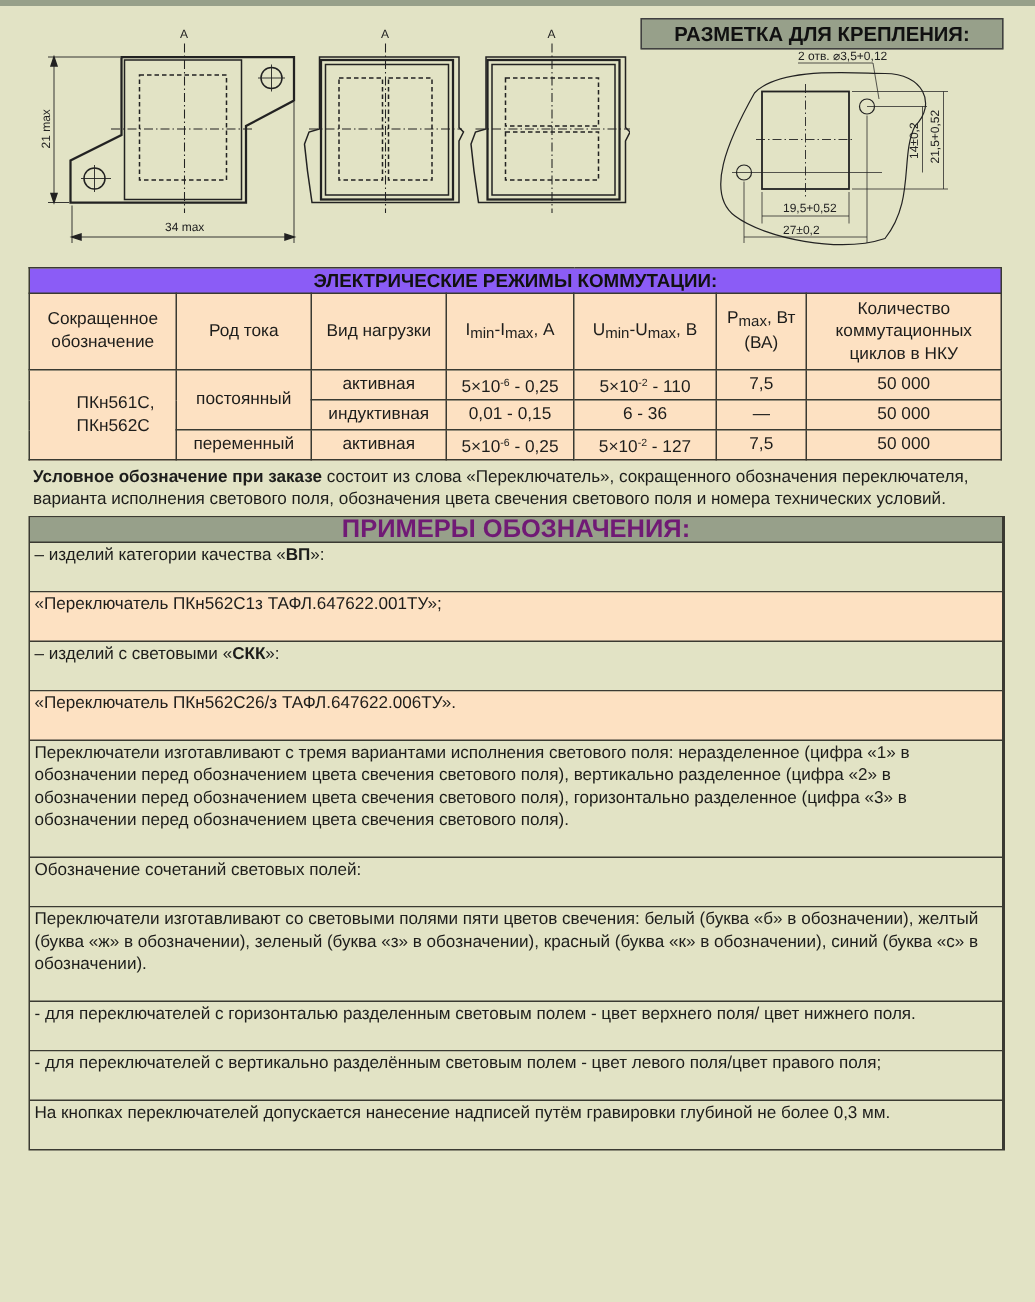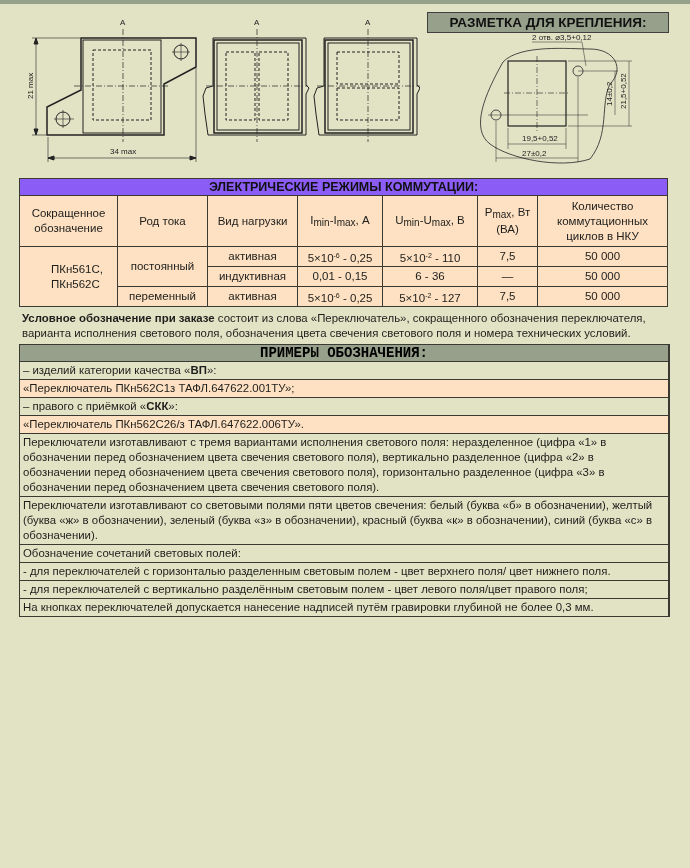--- a/index.html
+++ b/index.html
@@ -48,25 +48,25 @@
     font-size:11.4px; line-height:15px;
   }
   .order-note b { font-weight:bold; }
 
   
   .examples {
     position:absolute; left:19px; top:344px; width:648px;
     border:1px solid #3a3a32; border-right-width:2px;
   }
   .ex-title {
-    background:#97a08a; font-weight:bold; font-size:14px; height:16px;
-    text-align:center; line-height:16px; border-bottom:1px solid #3a3a32; color:#000000;font-family:Liberation Mono, monospace;
+    background:#97a08a; font-weight:bold; font-size:17px; height:16px;
+    text-align:center; line-height:16px; border-bottom:1px solid #3a3a32; color:#701a75;
   }
   .ex-row {
-    font-size:11.4px; line-height:15px; padding:1px 3px 1px 3px;
+    font-size:11.4px; line-height:15px; padding:1px 3px 16px 3px;
     border-bottom:1px solid #3a3a32;
   }
   .ex-row:last-child { border-bottom:none; }
   .ex-row.green { background:#e2e3c5; }
   .ex-row.peach { background:#fde1c2; }
 </style>
 </head>
 <body>
 
 <div class="topbar"></div>
@@ -210,21 +210,21 @@
   </table>
 
 <div class="order-note">
   <b>Условное обозначение при заказе</b><span> состоит из слова «Переключатель», сокращенного обозначения переключателя, варианта исполнения светового поля, обозначения цвета свечения светового поля и номера технических условий.</span>
 </div>
 
 <div class="examples">
   <div class="ex-title">ПРИМЕРЫ ОБОЗНАЧЕНИЯ:</div>
   <div class="ex-row green"><span>– изделий категории качества «</span><b>ВП</b><span>»:</span></div>
   <div class="ex-row peach">«Переключатель ПКн562С1з ТАФЛ.647622.001ТУ»;</div>
-  <div class="ex-row green"><span>– правого с приёмкой «</span><b>СКК</b><span>»:</span></div>
+  <div class="ex-row green"><span>– изделий с световыми «</span><b>СКК</b><span>»:</span></div>
   <div class="ex-row peach">«Переключатель ПКн562С26/з ТАФЛ.647622.006ТУ».</div>
   <div class="ex-row green">Переключатели изготавливают с тремя вариантами исполнения светового поля: неразделенное (цифра «1» в обозначении перед обозначением цвета свечения светового поля), вертикально разделенное (цифра «2» в обозначении перед обозначением цвета свечения светового поля), горизонтально разделенное (цифра «3» в обозначении перед обозначением цвета свечения светового поля).</div>
+  <div class="ex-row green">Обозначение сочетаний световых полей:</div>
   <div class="ex-row green">Переключатели изготавливают со световыми полями пяти цветов свечения: белый (буква «б» в обозначении), желтый (буква «ж» в обозначении), зеленый (буква «з» в обозначении), красный (буква «к» в обозначении), синий (буква «с» в обозначении).</div>
-  <div class="ex-row green">Обозначение сочетаний световых полей:</div>
   <div class="ex-row green">- для переключателей с горизонталью разделенным световым полем - цвет верхнего поля/ цвет нижнего поля.</div>
   <div class="ex-row green">- для переключателей с вертикально разделённым световым полем - цвет левого поля/цвет правого поля;</div>
   <div class="ex-row green">На кнопках переключателей допускается нанесение надписей путём гравировки глубиной не более 0,3 мм.</div>
 </div>
 
 </body></html>

